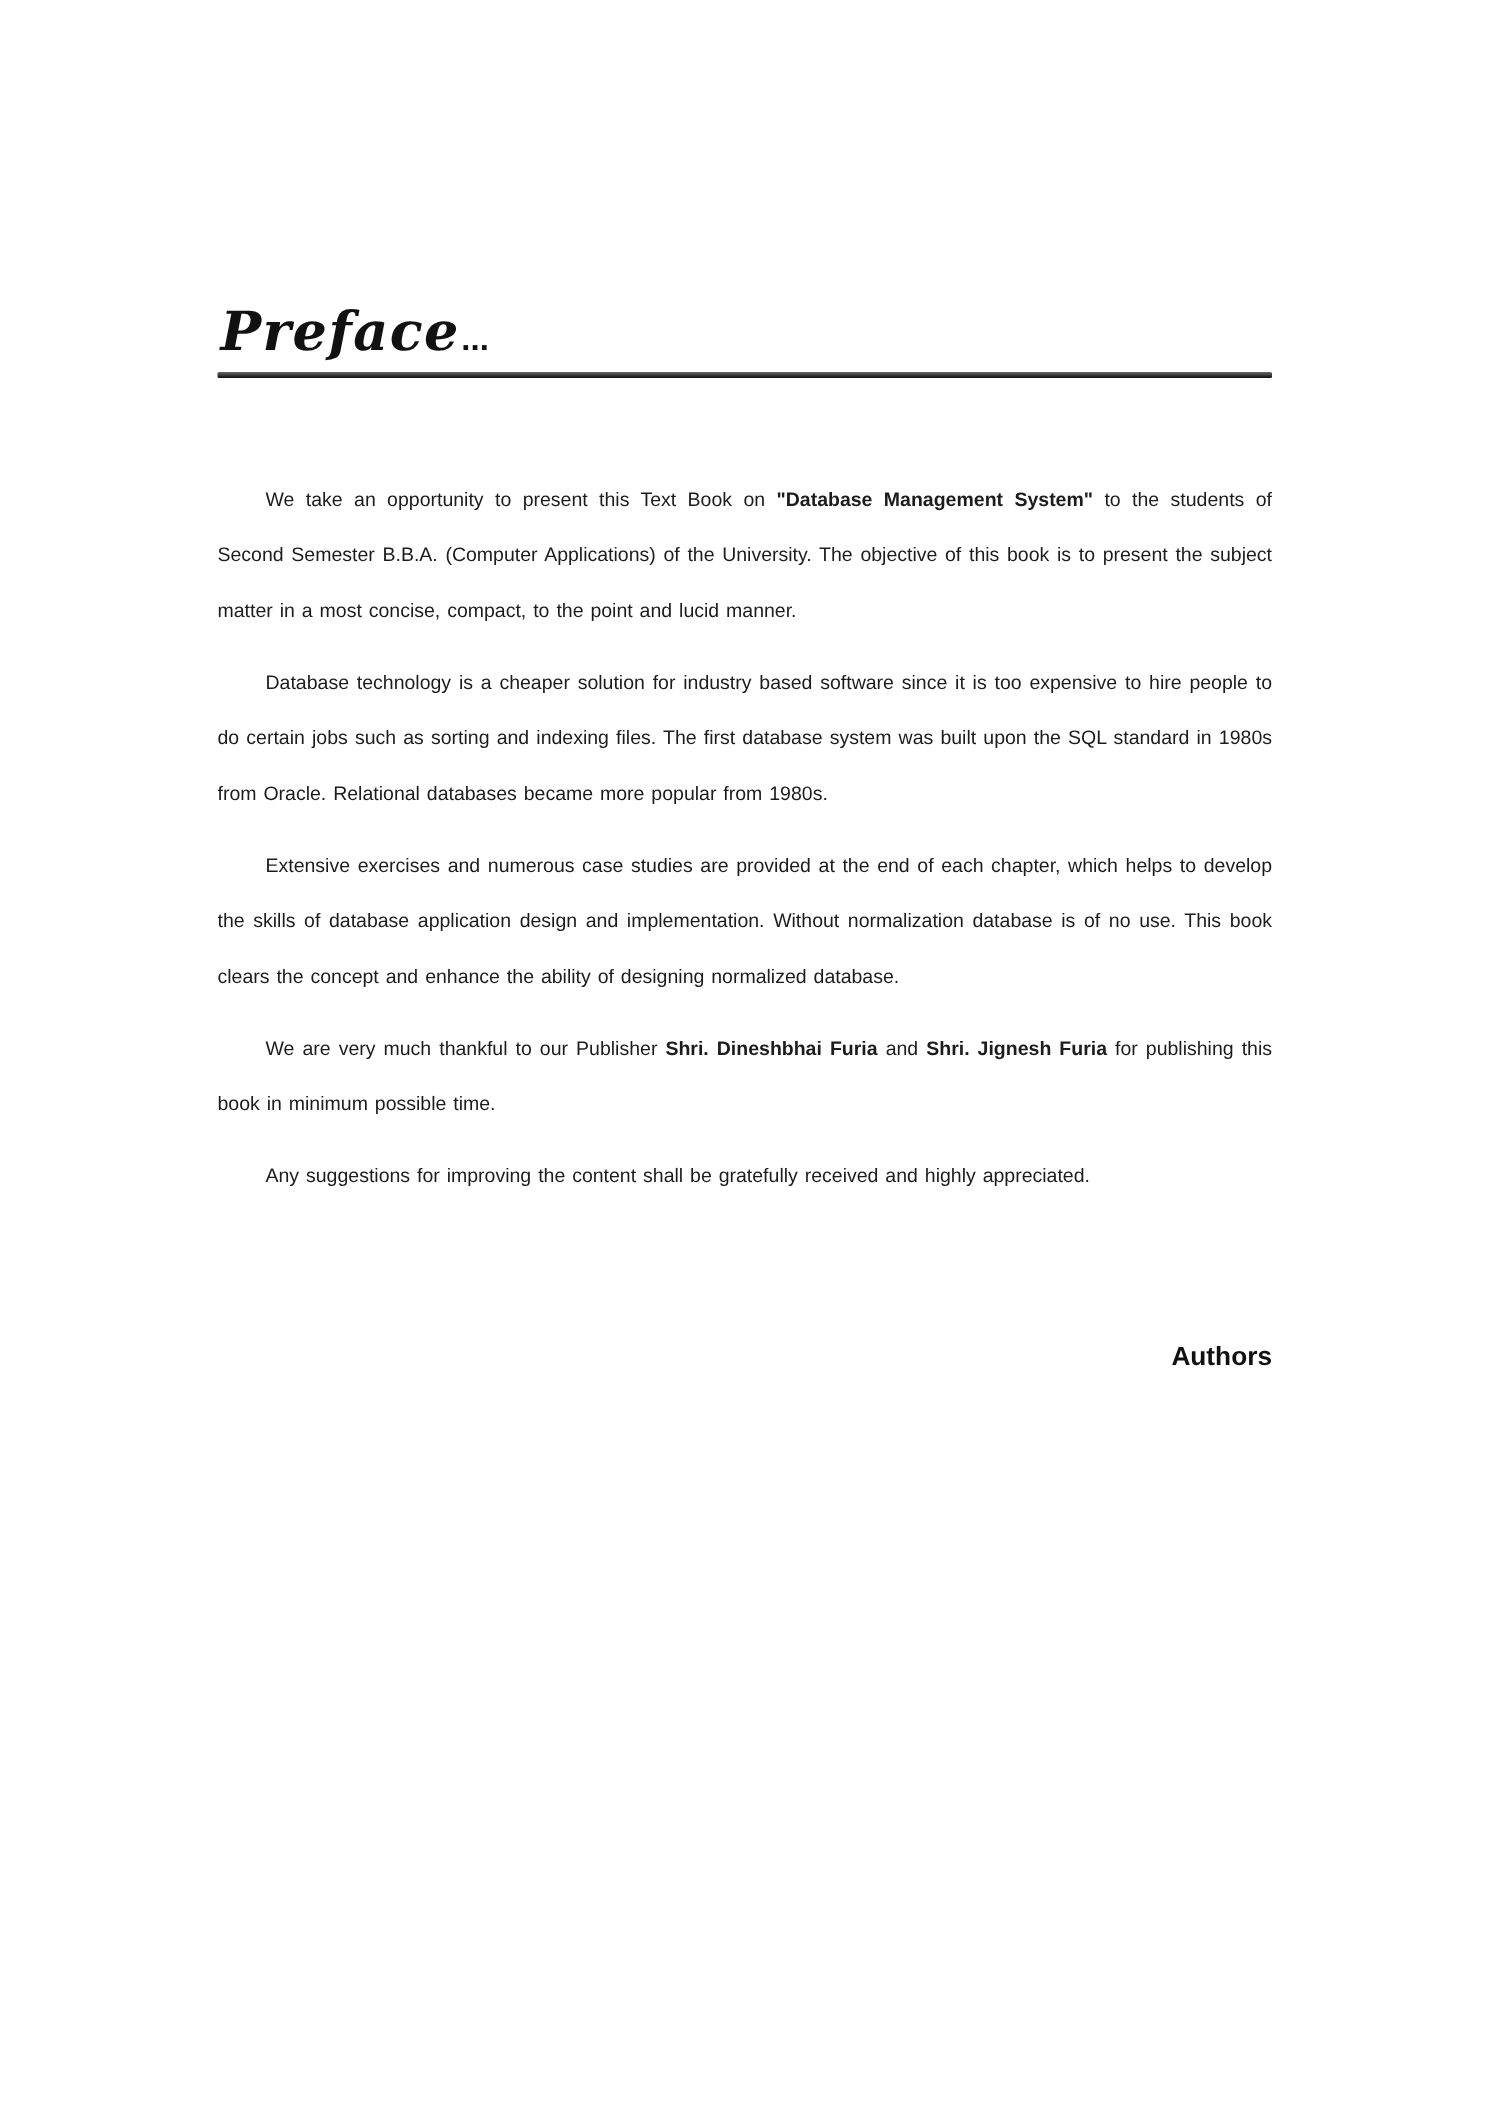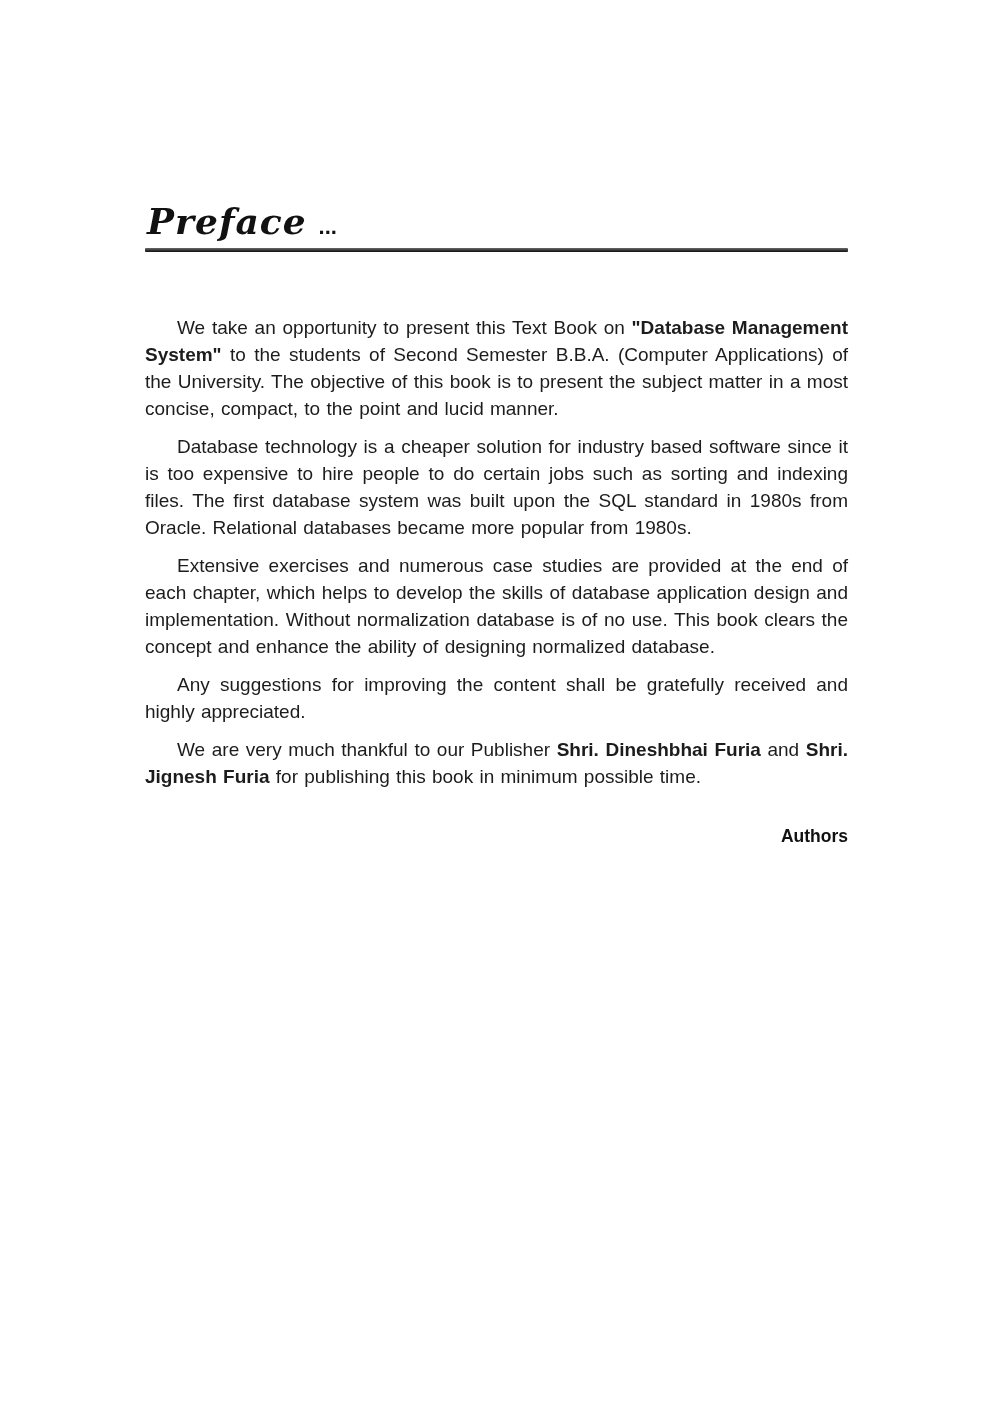--- a/index.html
+++ b/index.html
@@ -17,21 +17,21 @@
   }
   .page {
     position: absolute;
     left: 145px;
     top: 200px;
     width: 703px;
   }
   .heading-row {
     display: flex;
     align-items: baseline;
-    gap: 12px;
+    gap: 1px;
     padding-left: 2px;
     text-align: right;
   }
   .heading-text {
     font-family: "DejaVu Serif", serif;
     font-weight: bold;
     font-style: italic;
     font-size: 36px;
     letter-spacing: 1px;
     color: #111;
@@ -44,32 +44,32 @@
   .heading-rule {
     height: 4px;
     margin-top: 6px;
     background: linear-gradient(#6a6a6a, #0e0e0e);
     border-radius: 1px;
   }
   .body-text {
     margin-top: 62px;
   }
   .body-text p {
-    font-size: 19px;
-    line-height: 27px;
+    font-size: 13px;
+    line-height: 37px;
     text-align: justify;
     text-indent: 32px;
     margin: 0 0 11px 0;
     word-spacing: 1px;
   }
   .bold {
     font-weight: bold;
   }
   .signature {
-    margin-top: 36px;
+    margin-top: 92px;
     text-align: right;
     font-size: 17.5px;
     font-weight: bold;
     color: #111;
   }
 </style>
 </head>
 <body>
 
 <div class="page">
@@ -78,19 +78,19 @@
     <span class="heading-text">Preface</span>
     <span class="heading-dots">...</span>
   </div>
 
   <div class="heading-rule"></div>
 
   <div class="body-text">
     <p><span>We take an opportunity to present this Text Book on </span><span class="bold">"Database Management System"</span><span> to the students of Second Semester B.B.A. (Computer Applications) of the University. The objective of this book is to present the subject matter in a most concise, compact, to the point and lucid manner.</span></p>
     <p><span>Database technology is a cheaper solution for industry based software since it is too expensive to hire people to do certain jobs such as sorting and indexing files. The first database system was built upon the SQL standard in 1980s from Oracle. Relational databases became more popular from 1980s.</span></p>
     <p><span>Extensive exercises and numerous case studies are provided at the end of each chapter, which helps to develop the skills of database application design and implementation. Without normalization database is of no use. This book clears the concept and enhance the ability of designing normalized database.</span></p>
+    <p><span>We are very much thankful to our Publisher </span><span class="bold">Shri. Dineshbhai Furia</span><span> and </span><span class="bold">Shri. Jignesh Furia</span><span> for publishing this book in minimum possible time.</span></p>
     <p><span>Any suggestions for improving the content shall be gratefully received and highly appreciated.</span></p>
-    <p><span>We are very much thankful to our Publisher </span><span class="bold">Shri. Dineshbhai Furia</span><span> and </span><span class="bold">Shri. Jignesh Furia</span><span> for publishing this book in minimum possible time.</span></p>
   </div>
 
   <div class="signature">Authors</div>
 
 </div>
 
 </body></html>

